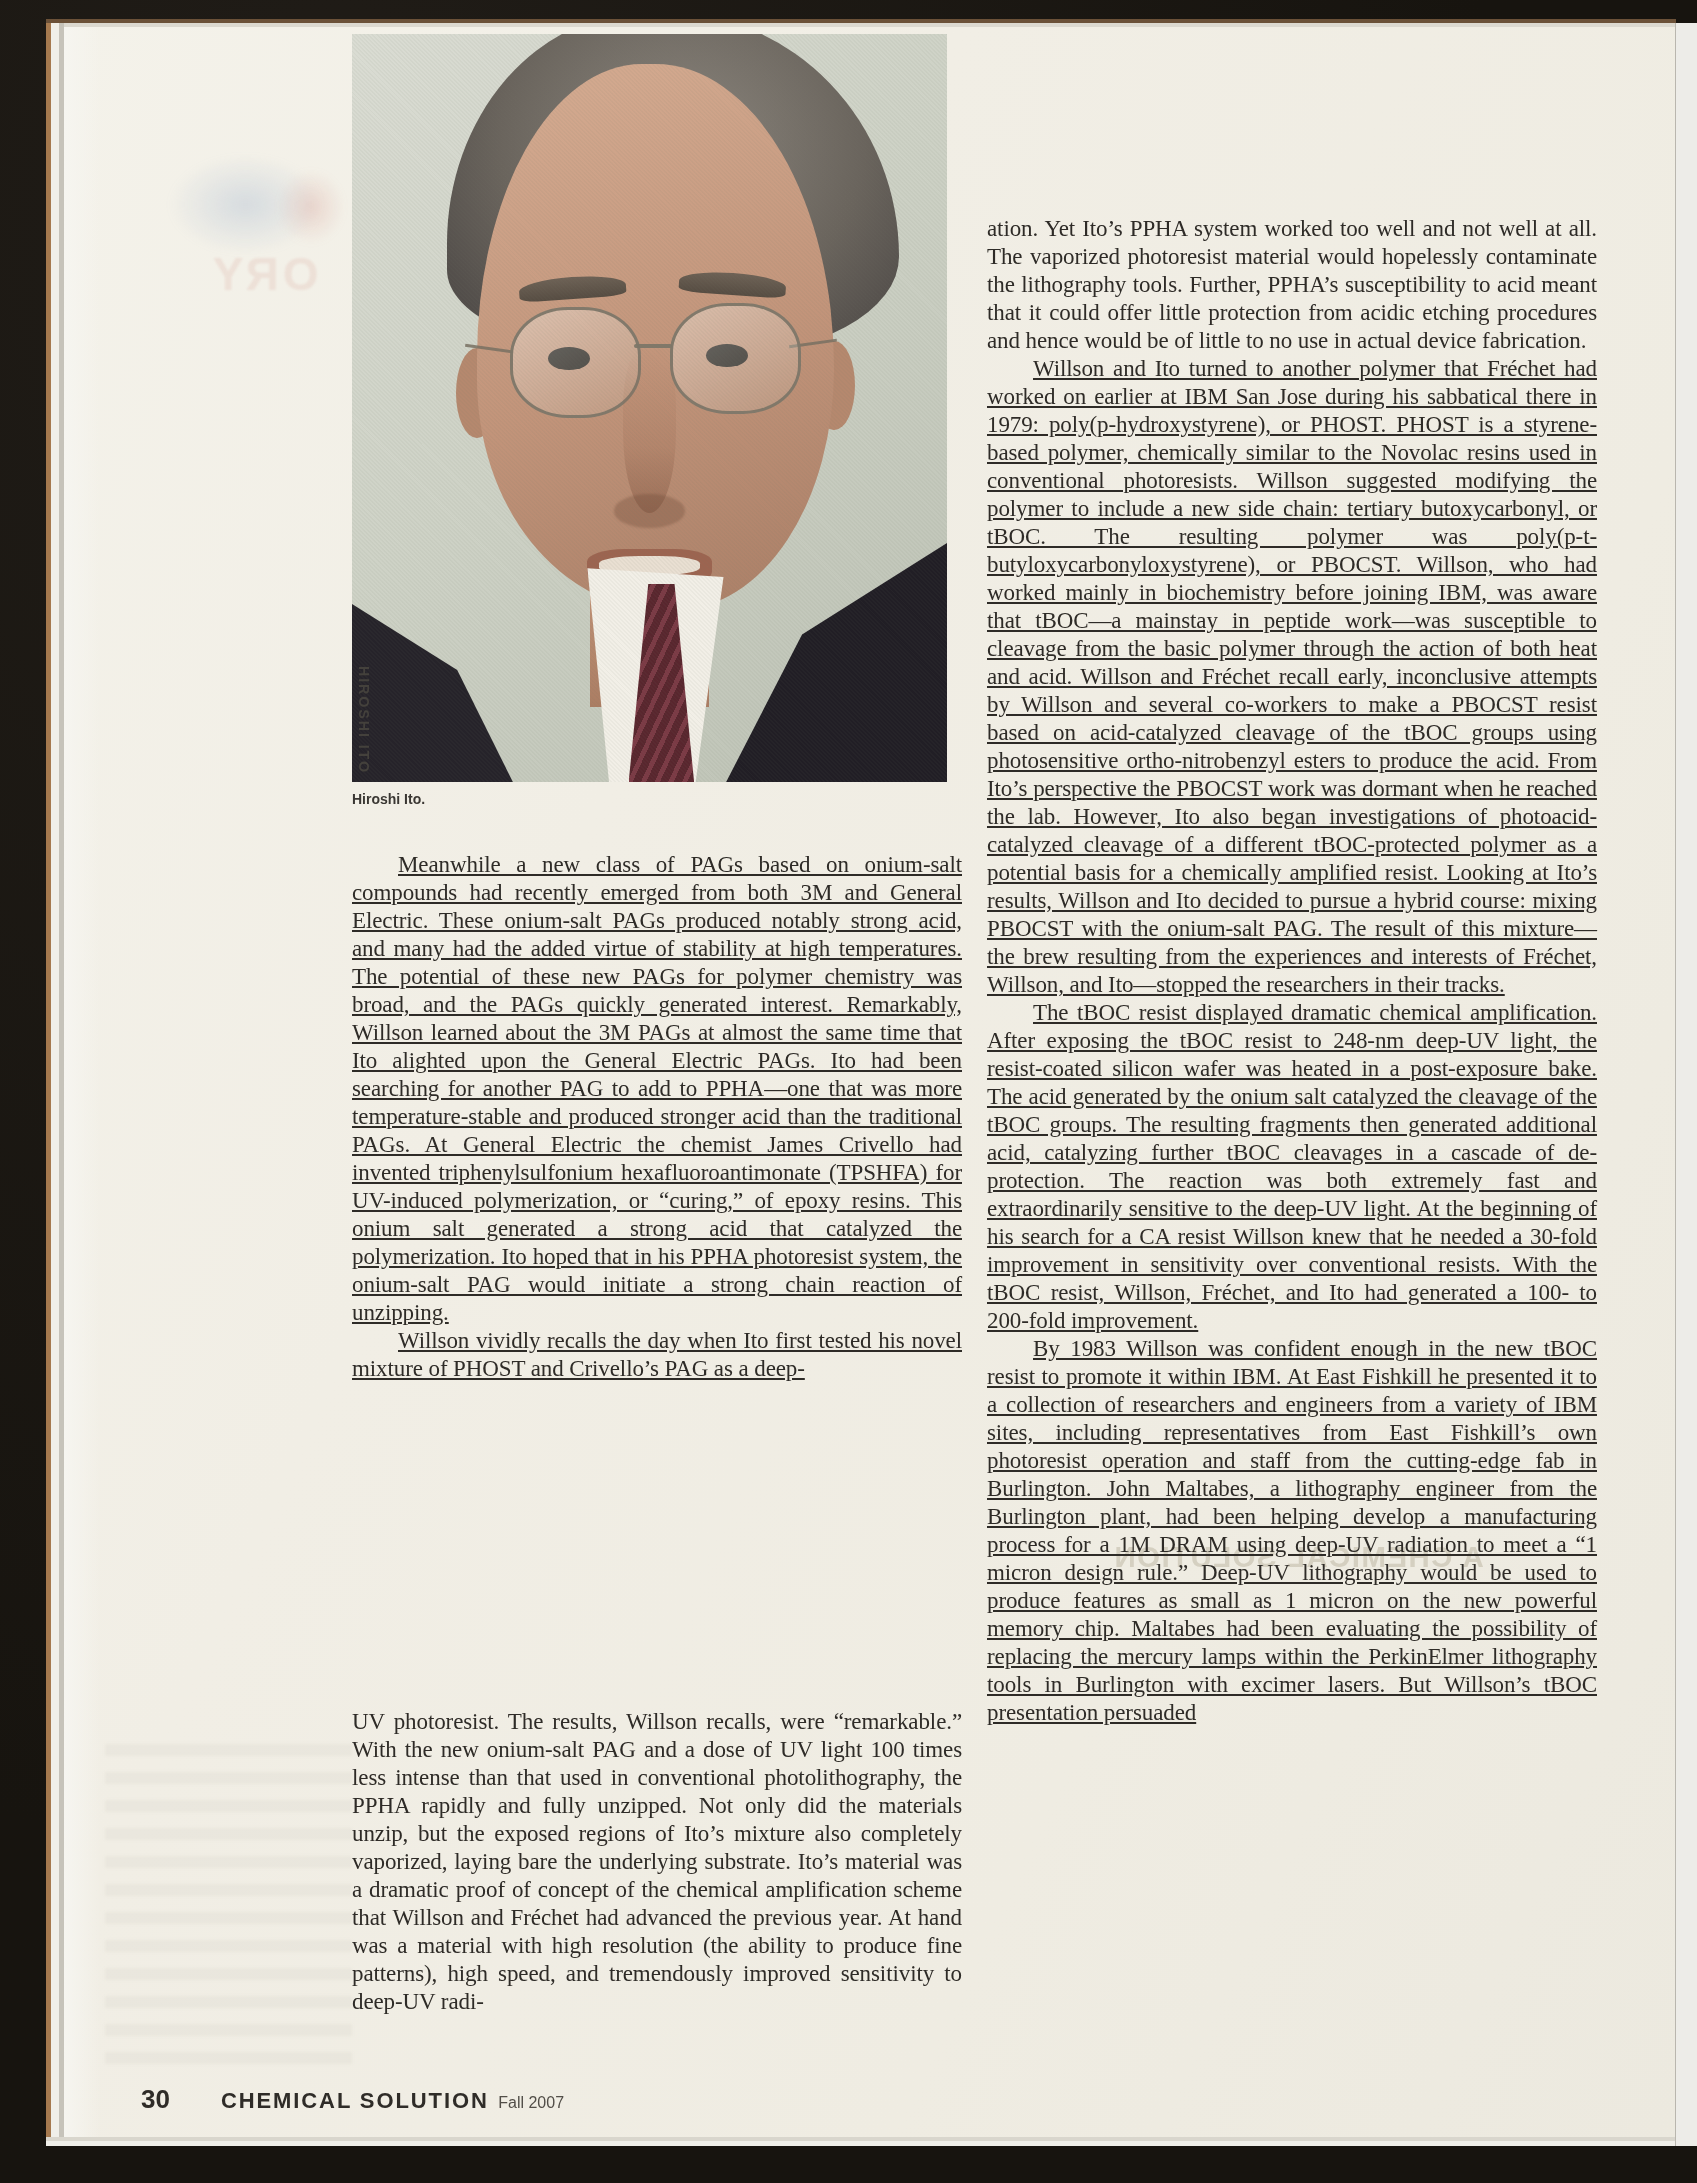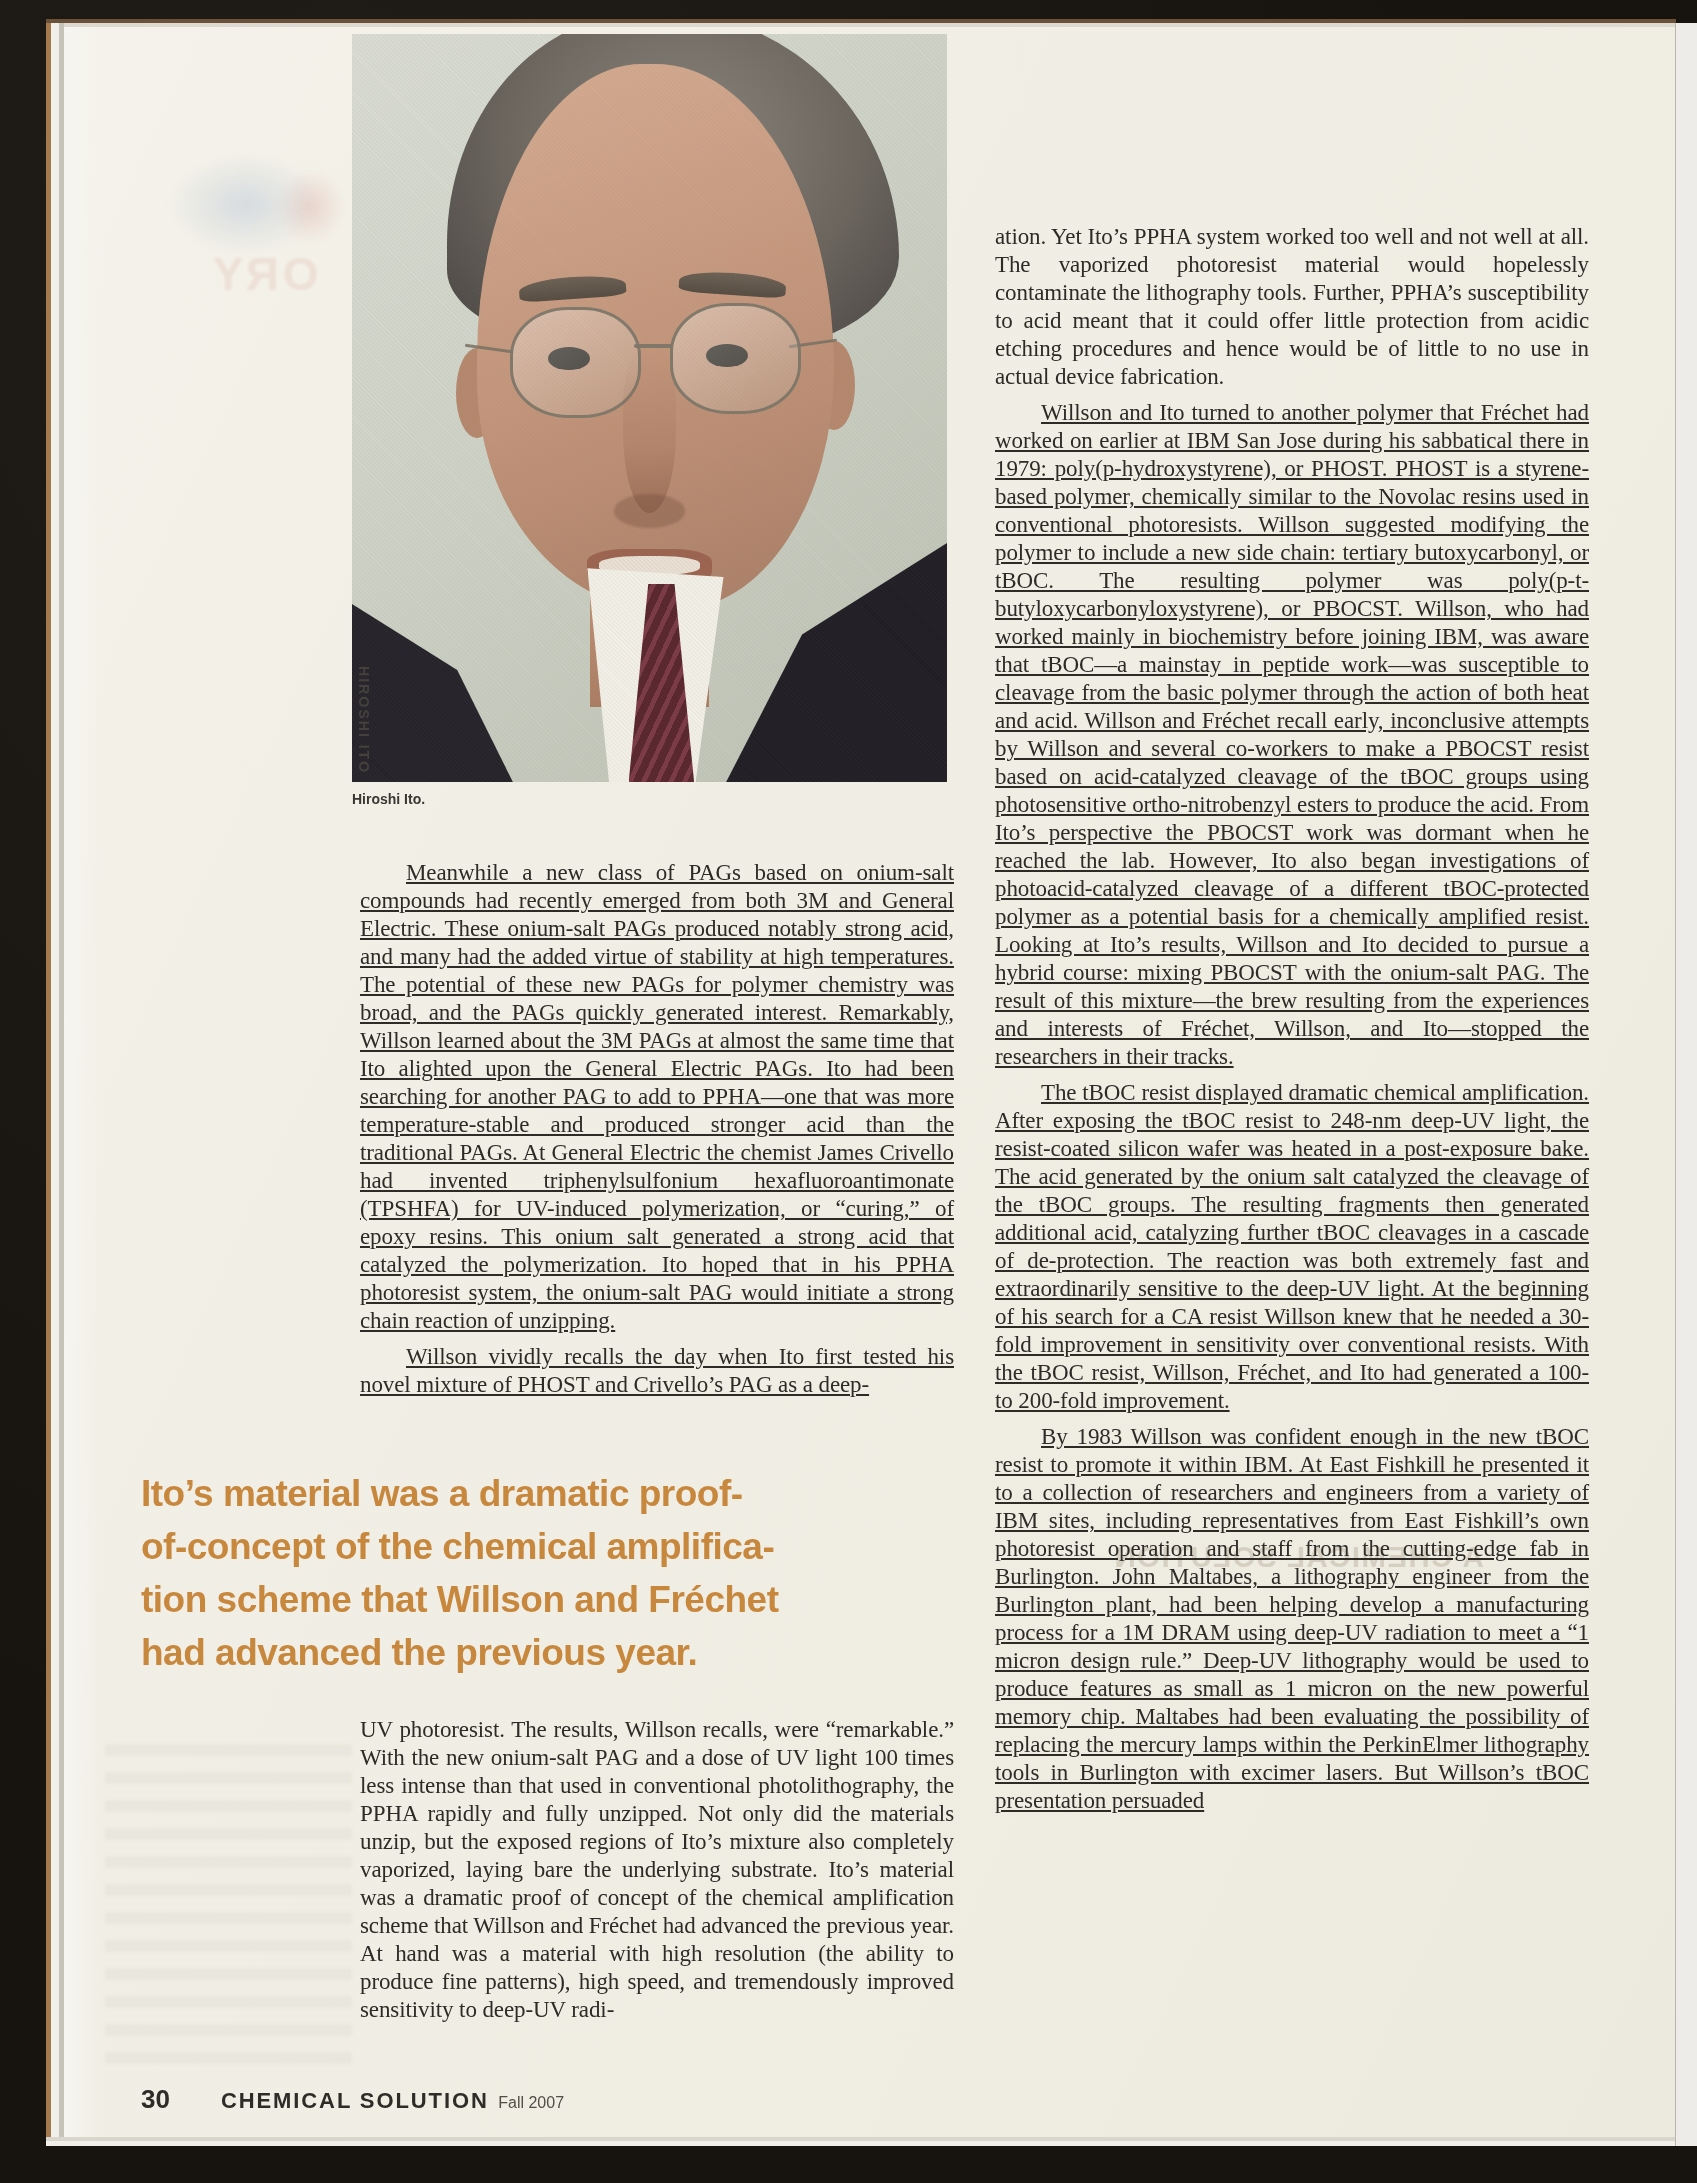--- a/index.html
+++ b/index.html
@@ -78,21 +78,21 @@
     background:repeating-linear-gradient(115deg, #59262e 0 7.6px, #7b3a45 7.6px 12.4px);
     clip-path:polygon(30% 0, 70% 0, 100% 100%, 0 100%);}
   .photo-credit{left:3.8px;bottom:7.6px;writing-mode:vertical-rl;
     font-family:"Liberation Sans",sans-serif;font-weight:600;font-size:14.3px;
     color:#44413c;letter-spacing:1.9px;z-index:5;}
   
   .caption{left:352px;top:791px;font-family:"Liberation Sans",sans-serif;font-weight:bold;
     font-size:14px;color:#3a3733;}
   .col{width:610px;font-size:23px;line-height:28px;color:#2e2b27;text-align:justify;
     letter-spacing:-0.1px;}
-  .col p{margin:8px;}
+  .col p{margin:0;}
   .col p.indent{text-indent:46px;text-decoration:underline;}
   #col-left{left:352px;top:851px;}
   #col-left-cont{left:352px;top:1708px;}
   #col-right{left:987px;top:215px;}
   #pullquote{left:141px;top:1467px;width:828px;
     font-family:"Liberation Sans",sans-serif;font-weight:bold;
     font-size:37px;line-height:53px;color:#c7873d;letter-spacing:-0.5px;}
   #pullquote div{white-space:nowrap;}
   #footer{left:141px;top:2084px;display:flex;align-items:baseline;
     font-family:"Liberation Sans",sans-serif;color:#2f2c28;}
@@ -152,26 +152,20 @@
     <div class="abs photo-credit">HIROSHI ITO</div>
   </div>
 
   <div class="abs caption">Hiroshi Ito.</div>
 
   <div id="col-left" class="abs col">
     <p class="indent">Meanwhile a new class of PAGs based on onium-salt compounds had recently emerged from both 3M and General Electric. These onium-salt PAGs produced notably strong acid, and many had the added virtue of stability at high temperatures. The potential of these new PAGs for polymer chemistry was broad, and the PAGs quickly generated interest. Remarkably, Willson learned about the 3M PAGs at almost the same time that Ito alighted upon the General Electric PAGs. Ito had been searching for another PAG to add to PPHA—one that was more temperature-stable and produced stronger acid than the traditional PAGs. At General Electric the chemist James Crivello had invented triphenylsulfonium hexafluoroantimonate (TPSHFA) for UV-induced polymerization, or “curing,” of epoxy resins. This onium salt generated a strong acid that catalyzed the polymerization. Ito hoped that in his PPHA photoresist system, the onium-salt PAG would initiate a strong chain reaction of unzipping.</p>
     <p class="indent">Willson vividly recalls the day when Ito first tested his novel mixture of PHOST and Crivello’s PAG as a deep-</p>
   </div>
 
-  <div id="pullquote" class="abs">
-    <div>Ito’s material was a dramatic proof-</div>
-    <div>of-concept of the chemical amplifica-</div>
-    <div>tion scheme that Willson and Fréchet</div>
-    <div>had advanced the previous year.</div>
-  </div>
 
   <div id="col-left-cont" class="abs col">
     <p>UV photoresist. The results, Willson recalls, were “remarkable.” With the new onium-salt PAG and a dose of UV light 100 times less intense than that used in conventional photolithography, the PPHA rapidly and fully unzipped. Not only did the materials unzip, but the exposed regions of Ito’s mixture also completely vaporized, laying bare the underlying substrate. Ito’s material was a dramatic proof of concept of the chemical amplification scheme that Willson and Fréchet had advanced the previous year. At hand was a material with high resolution (the ability to produce fine patterns), high speed, and tremendously improved sensitivity to deep-UV radi-</p>
   </div>
 
   <div id="col-right" class="abs col">
     <p>ation. Yet Ito’s PPHA system worked too well and not well at all. The vaporized photoresist material would hopelessly contaminate the lithography tools. Further, PPHA’s susceptibility to acid meant that it could offer little protection from acidic etching procedures and hence would be of little to no use in actual device fabrication.</p>
     <p class="indent">Willson and Ito turned to another polymer that Fréchet had worked on earlier at IBM San Jose during his sabbatical there in 1979: poly(p-hydroxystyrene), or PHOST. PHOST is a styrene-based polymer, chemically similar to the Novolac resins used in conventional photoresists. Willson suggested modifying the polymer to include a new side chain: tertiary butoxycarbonyl, or tBOC. The resulting polymer was poly(p-t-butyloxycarbonyloxystyrene), or PBOCST. Willson, who had worked mainly in biochemistry before joining IBM, was aware that tBOC—a mainstay in peptide work—was susceptible to cleavage from the basic polymer through the action of both heat and acid. Willson and Fréchet recall early, inconclusive attempts by Willson and several co-workers to make a PBOCST resist based on acid-catalyzed cleavage of the tBOC groups using photosensitive ortho-nitrobenzyl esters to produce the acid. From Ito’s perspective the PBOCST work was dormant when he reached the lab. However, Ito also began investigations of photoacid-catalyzed cleavage of a different tBOC-protected polymer as a potential basis for a chemically amplified resist. Looking at Ito’s results, Willson and Ito decided to pursue a hybrid course: mixing PBOCST with the onium-salt PAG. The result of this mixture—the brew resulting from the experiences and interests of Fréchet, Willson, and Ito—stopped the researchers in their tracks.</p>
     <p class="indent">The tBOC resist displayed dramatic chemical amplification. After exposing the tBOC resist to 248-nm deep-UV light, the resist-coated silicon wafer was heated in a post-exposure bake. The acid generated by the onium salt catalyzed the cleavage of the tBOC groups. The resulting fragments then generated additional acid, catalyzing further tBOC cleavages in a cascade of de-protection. The reaction was both extremely fast and extraordinarily sensitive to the deep-UV light. At the beginning of his search for a CA resist Willson knew that he needed a 30-fold improvement in sensitivity over conventional resists. With the tBOC resist, Willson, Fréchet, and Ito had generated a 100- to 200-fold improvement.</p>
     <p class="indent">By 1983 Willson was confident enough in the new tBOC resist to promote it within IBM. At East Fishkill he presented it to a collection of researchers and engineers from a variety of IBM sites, including representatives from East Fishkill’s own photoresist operation and staff from the cutting-edge fab in Burlington. John Maltabes, a lithography engineer from the Burlington plant, had been helping develop a manufacturing process for a 1M DRAM using deep-UV radiation to meet a “1 micron design rule.” Deep-UV lithography would be used to produce features as small as 1 micron on the new powerful memory chip. Maltabes had been evaluating the possibility of replacing the mercury lamps within the PerkinElmer lithography tools in Burlington with excimer lasers. But Willson’s tBOC presentation persuaded</p>

